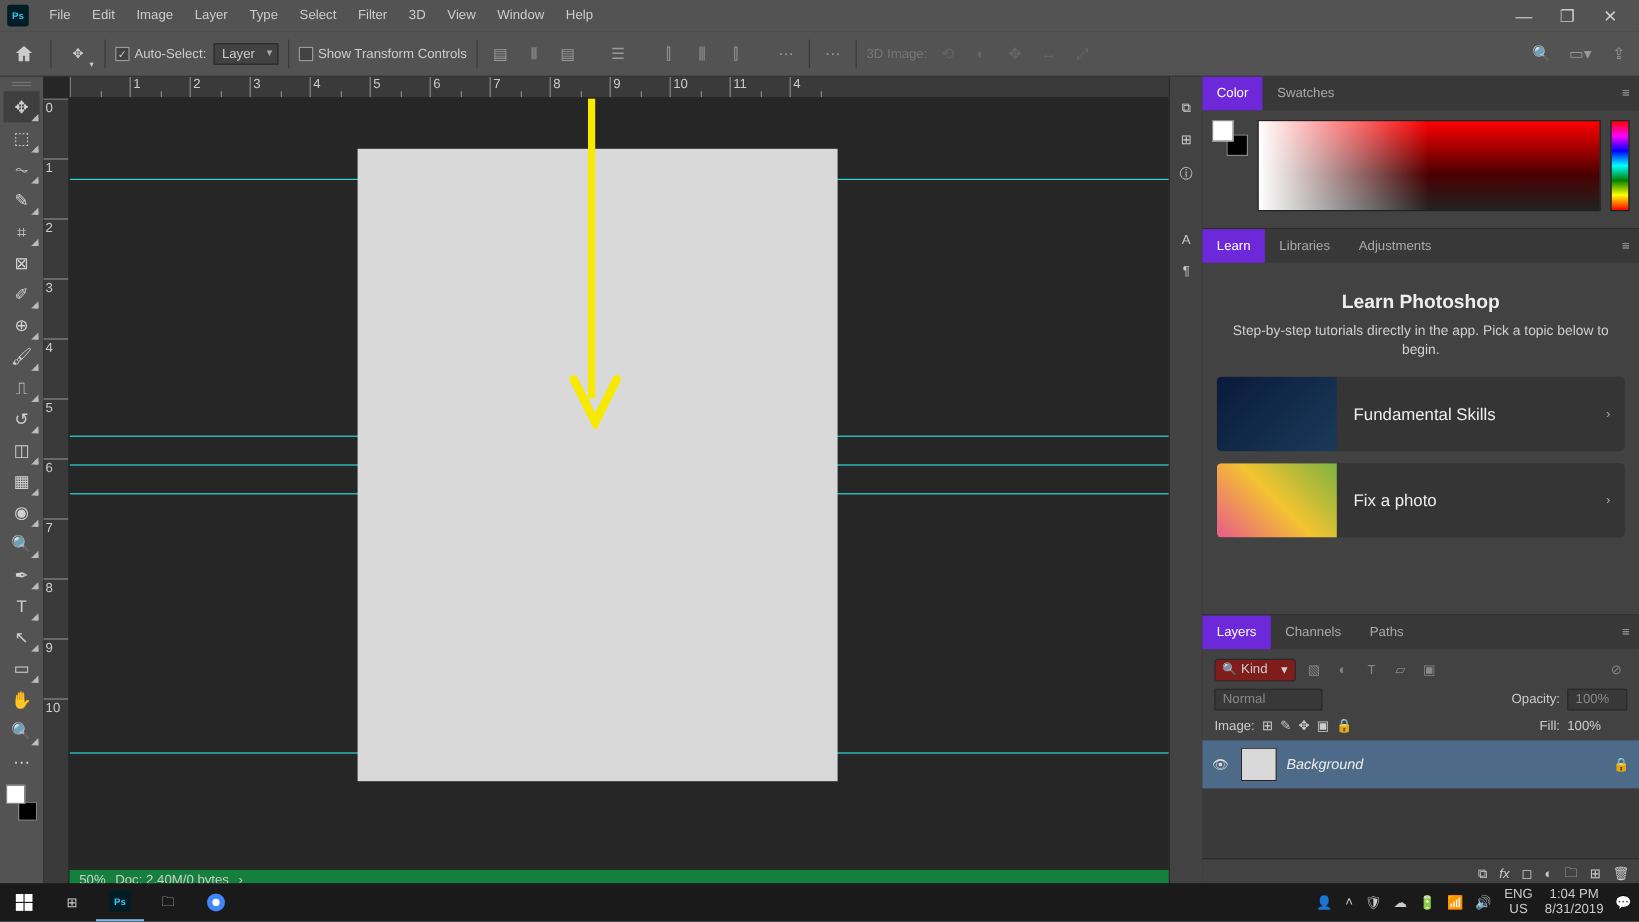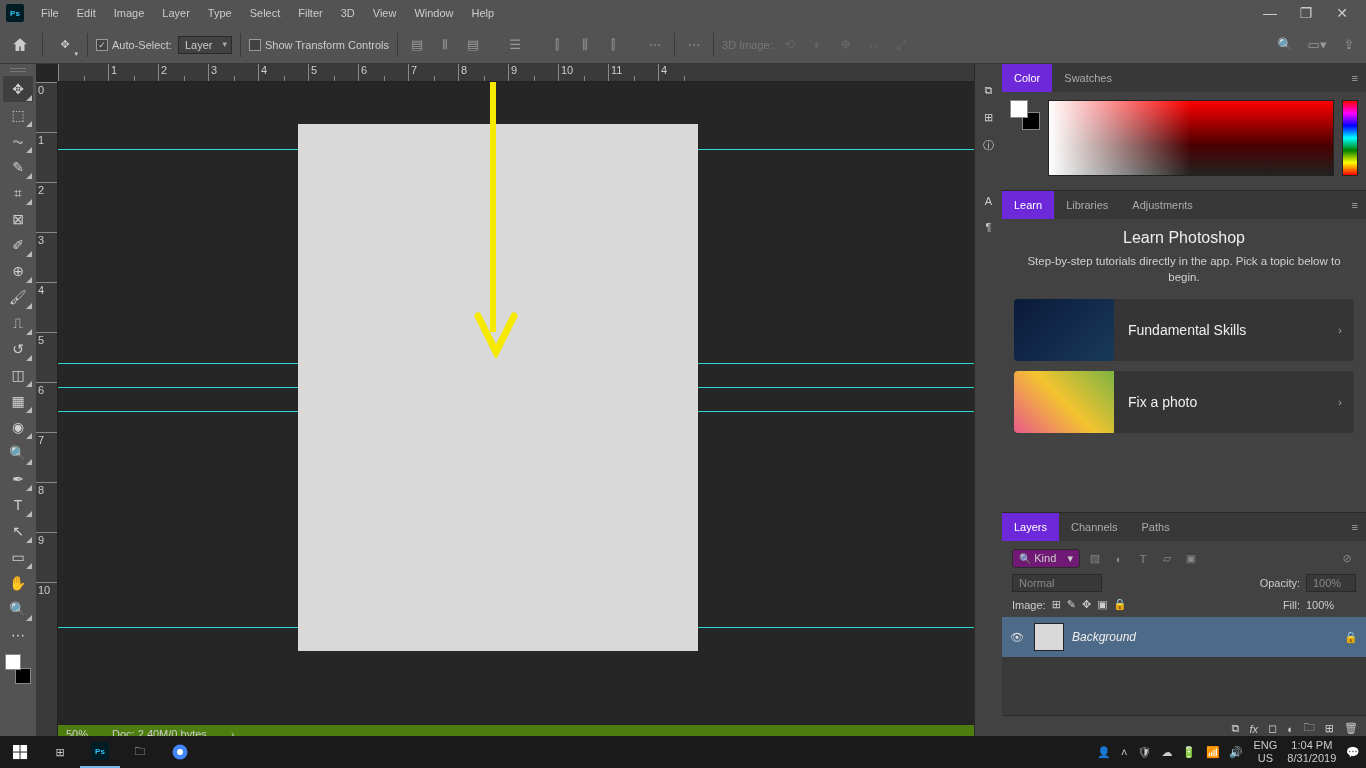--- a/index.html
+++ b/index.html
@@ -47,49 +47,49 @@
 .ruler-h div::before { content:""; position:absolute; left:25px; bottom:0; width:1px; height:5px; background:#888; }
 .ruler-v { position:absolute; left:0; top:18px; bottom:0; width:22px; background:#3a3a3a; border-right:1px solid #222; font-size:9px; color:#aaa; overflow:hidden; }
 .ruler-v div { height:50px; border-top:1px solid #888; padding-top:1px; padding-left:2px; text-align:left;}
 .canvas-scroll { position:absolute; left:22px; top:18px; right:0; bottom:18px; overflow:hidden; }
 .artboard { position:absolute; left:240px; top:42px; width:400px; height:527px; background:#d9d9d9; }
 .guide { position:absolute; left:0; right:0; height:1px; background:#2fd6d6; }
 .arrow { position:absolute; left:427px; top:0; width:16px; height:280px; z-index:10; }
 .arrow .shaft { position:absolute; left:5px; top:0; width:6px; height:250px; background:#f7ea00; }
 .arrow .head { position:absolute; left:-11px; top:230px; }
 .arrow .head svg path { stroke:#f7ea00; stroke-width:7; fill:none; stroke-linecap:round; }
-.statusbar { position:absolute; left:22px; right:0; bottom:0; height:18px; background:#4d7c0f; border-top:1px solid #222; display:flex; align-items:center; gap:24px; padding:0 8px; font-size:10px; color:#aaa; }
+.statusbar { position:absolute; left:22px; right:0; bottom:0; height:18px; background:#15803d; border-top:1px solid #222; display:flex; align-items:center; gap:8px; padding:0 8px; font-size:10px; color:#aaa; }
 
 
 .rightdock { position:absolute; top:64px; right:0; width:364px; bottom:26px; background:#424242; display:flex; flex-direction:column; }
 .panel { border-bottom:1px solid #2a2a2a; display:flex; flex-direction:column; }
 .panel .tabs { height:28px; display:flex; align-items:center; background:#383838; }
 .panel .tabs .tab { padding:0 12px; line-height:28px; color:#aaa; }
 .panel .tabs .tab.on { background:#6d28d9; color:#fff; }
 .panel .tabs .more { margin-left:auto; padding:0 8px; color:#aaa; }
 .color-body { height:98px; display:flex; padding:8px; gap:8px; }
 .color-body .fgbg2 { position:relative; width:30px; height:30px; }
 .color-body .fgbg2 .f { position:absolute; width:18px; height:18px; border:1px solid #888; background:#fff; top:0; left:0; }
 .color-body .fgbg2 .b { position:absolute; width:18px; height:18px; border:1px solid #888; background:#000; bottom:0; right:0; }
 .color-body .ramp { flex:1; height:76px; background:linear-gradient(to bottom, red, #4a0000 60%, #222); position:relative; border:1px solid #222; }
 .color-body .ramp::after { content:""; position:absolute; inset:0; background:linear-gradient(to right, white, transparent 50%, transparent); mix-blend-mode:screen; }
 .huebar { width:16px; height:76px; background:linear-gradient(red,magenta,blue,cyan,green,yellow,red); border:1px solid #222; }
 
 .learn-body { flex:1; padding:10px 12px; overflow:hidden; }
-.learn-body h3 { text-align:center; font-size:16px; color:#eee; font-weight:400; margin:0 0 6px; }
+.learn-body h3 { text-align:center; font-size:16px; color:#eee; font-weight:700; margin:15px 0 6px; }
 .learn-body p { text-align:center; color:#d0d0d0; font-size:11.5px; margin-bottom:14px; line-height:1.4; }
 .card { height:62px; background:#353535; border-radius:4px; display:flex; align-items:center; margin-bottom:10px; overflow:hidden; }
 .card .thumb { width:100px; height:62px; background:linear-gradient(135deg,#0a1a3a,#1a3a5a); }
 .card.c2 .thumb { background:linear-gradient(45deg,#e85a8a,#f4c430,#7cb342); }
 .card .ttl { flex:1; padding:0 14px; font-size:14px; color:#eee; }
 .card .chev { padding:0 12px; color:#aaa; }
 
 .layers-body { height:200px; padding:8px 0 0; display:flex; flex-direction:column; }
 .lyr-row1 { display:flex; align-items:center; gap:6px; padding:0 10px 6px; }
-.lyr-row1 .srch { background:#701a75; border:1px solid #2a2a2a; border-radius:3px; padding:2px 6px; color:#aaa; flex:0 0 68px; font-size:10px; }
+.lyr-row1 .srch { background:#7f1d1d; border:1px solid #2a2a2a; border-radius:3px; padding:2px 6px; color:#aaa; flex:0 0 68px; font-size:10px; }
 .lyr-row1 .fic { width:18px; height:18px; color:#888; display:flex; align-items:center; justify-content:center; font-size:11px; }
 .lyr-row2 { display:flex; align-items:center; gap:6px; padding:0 10px 6px; font-size:10px; color:#888; }
 .lyr-row2 .dd2 { background:#383838; border:1px solid #2a2a2a; padding:2px 6px; min-width:90px; color:#888; }
 .lyr-row3 { display:flex; align-items:center; gap:6px; padding:0 10px 6px; font-size:10px; color:#888; }
 .lyr-list { flex:1; background:#3a3a3a; }
 .lyr-item { height:40px; background:#4d6a88; display:flex; align-items:center; padding:0 8px; gap:8px; }
 .lyr-item .eye { color:#ddd; width:16px; }
 .lyr-item .th { width:30px; height:28px; background:#d9d9d9; border:1px solid #222; }
 .lyr-item .nm { flex:1; font-style:italic; color:#eee; font-size:12px; }
 .lyr-item .lk { color:#ddd; }

